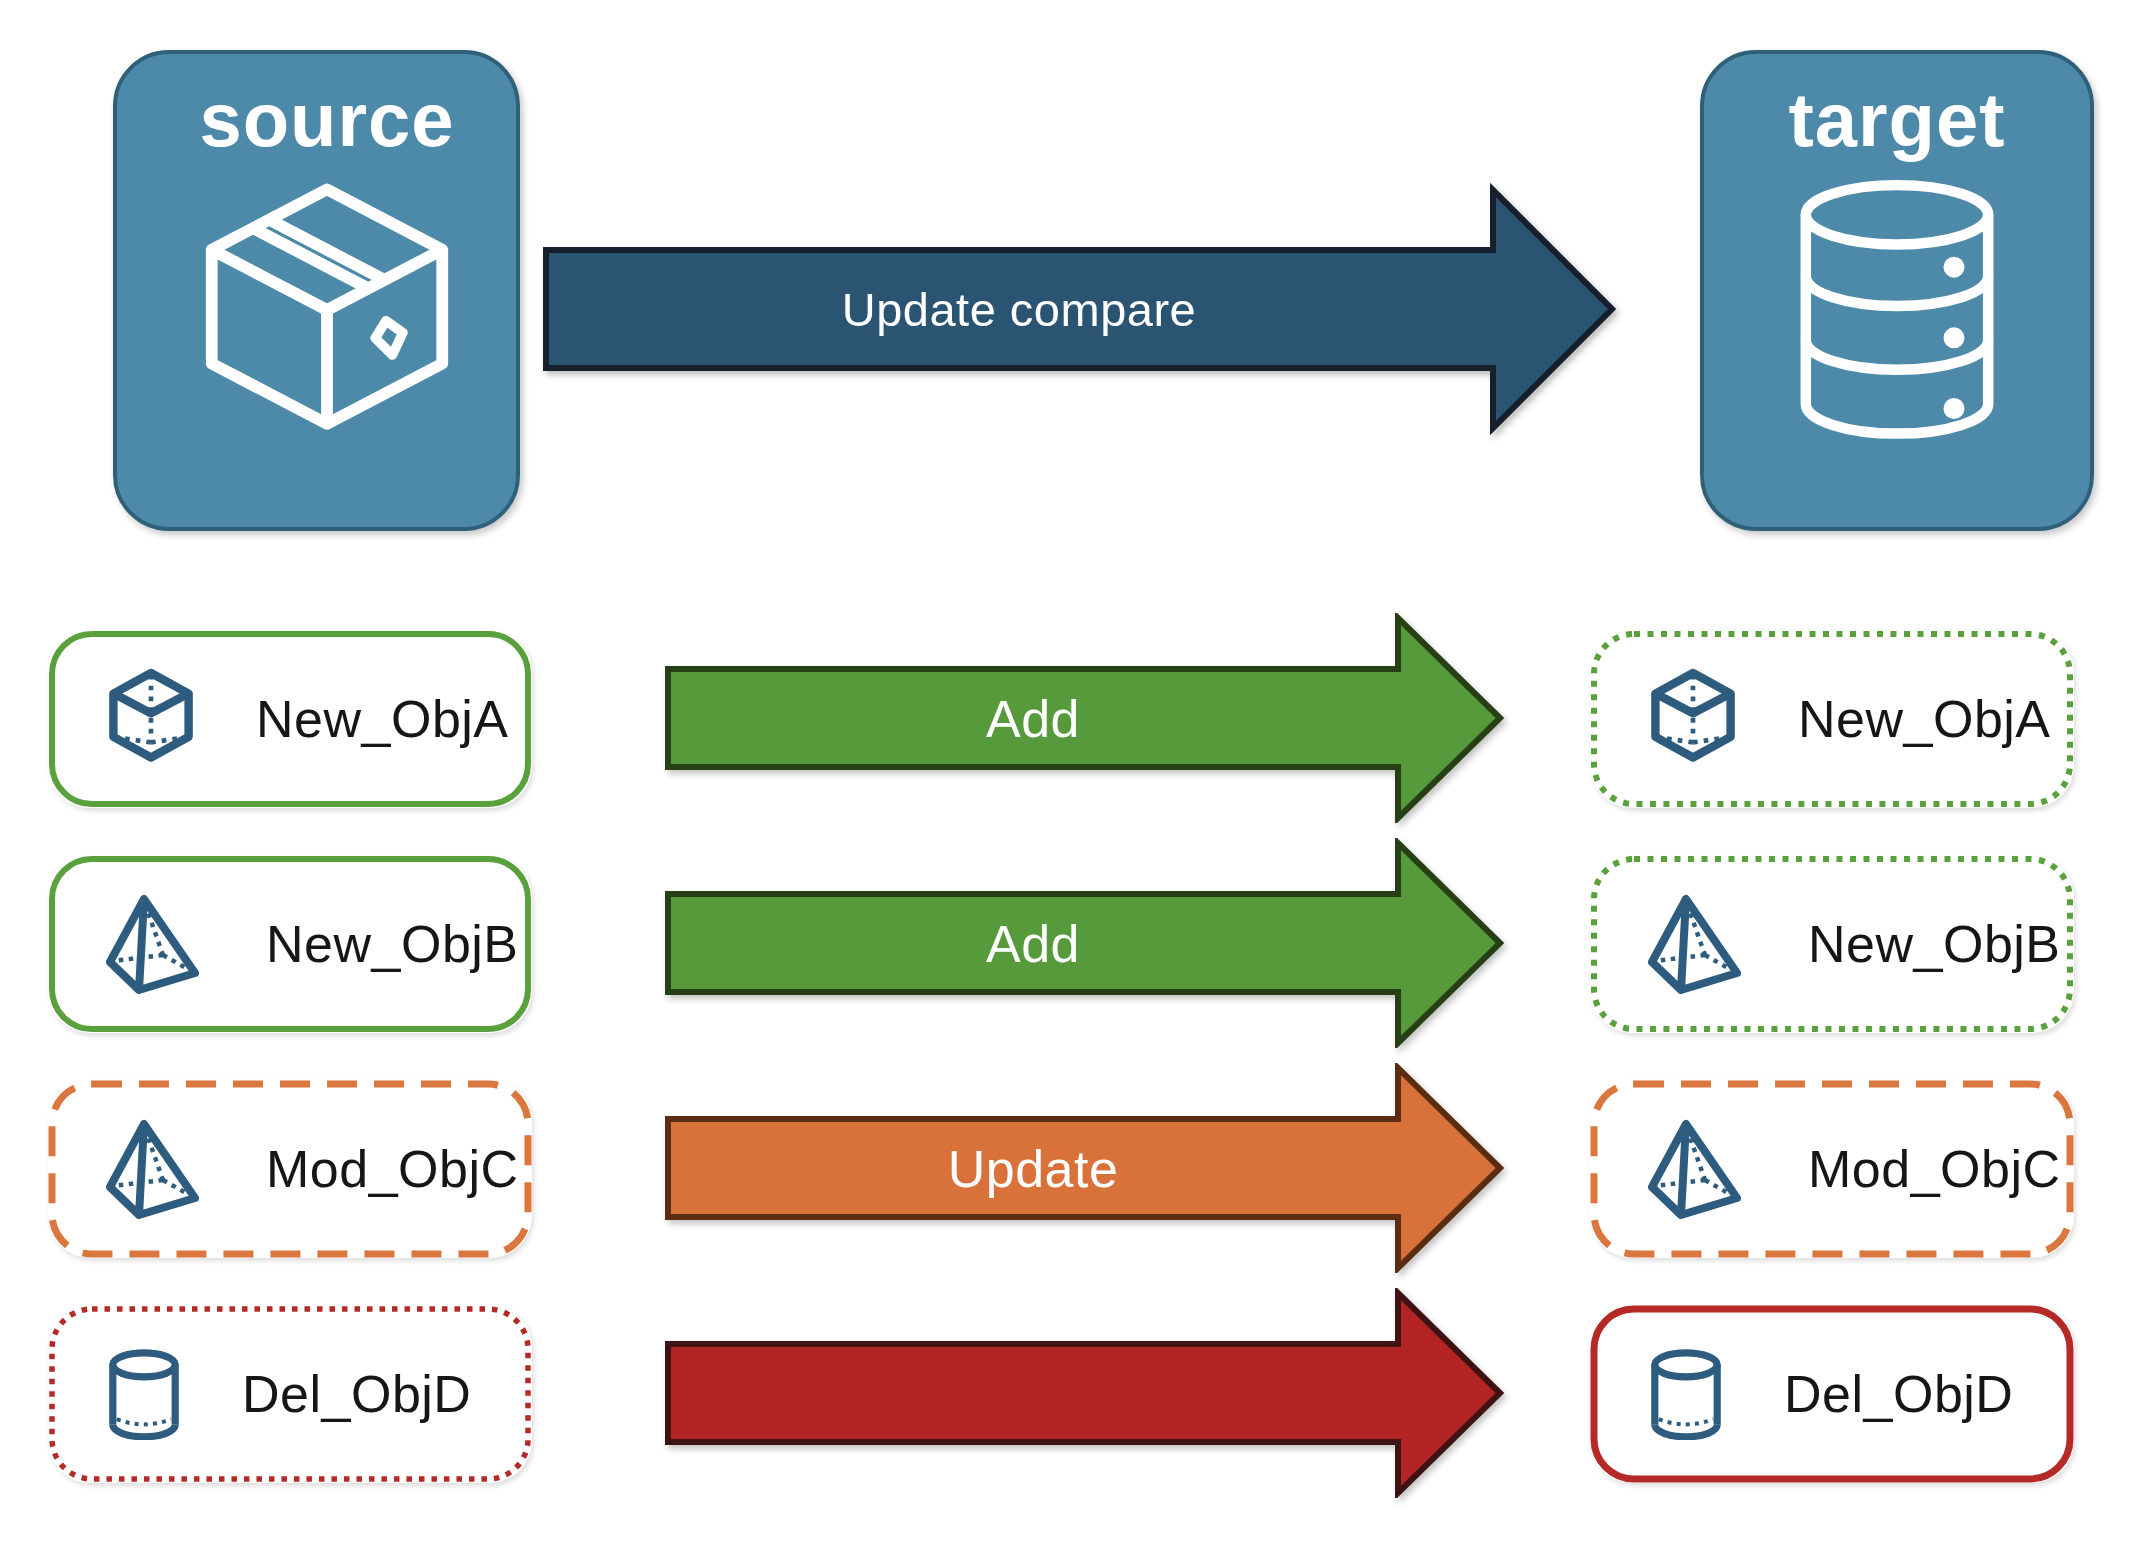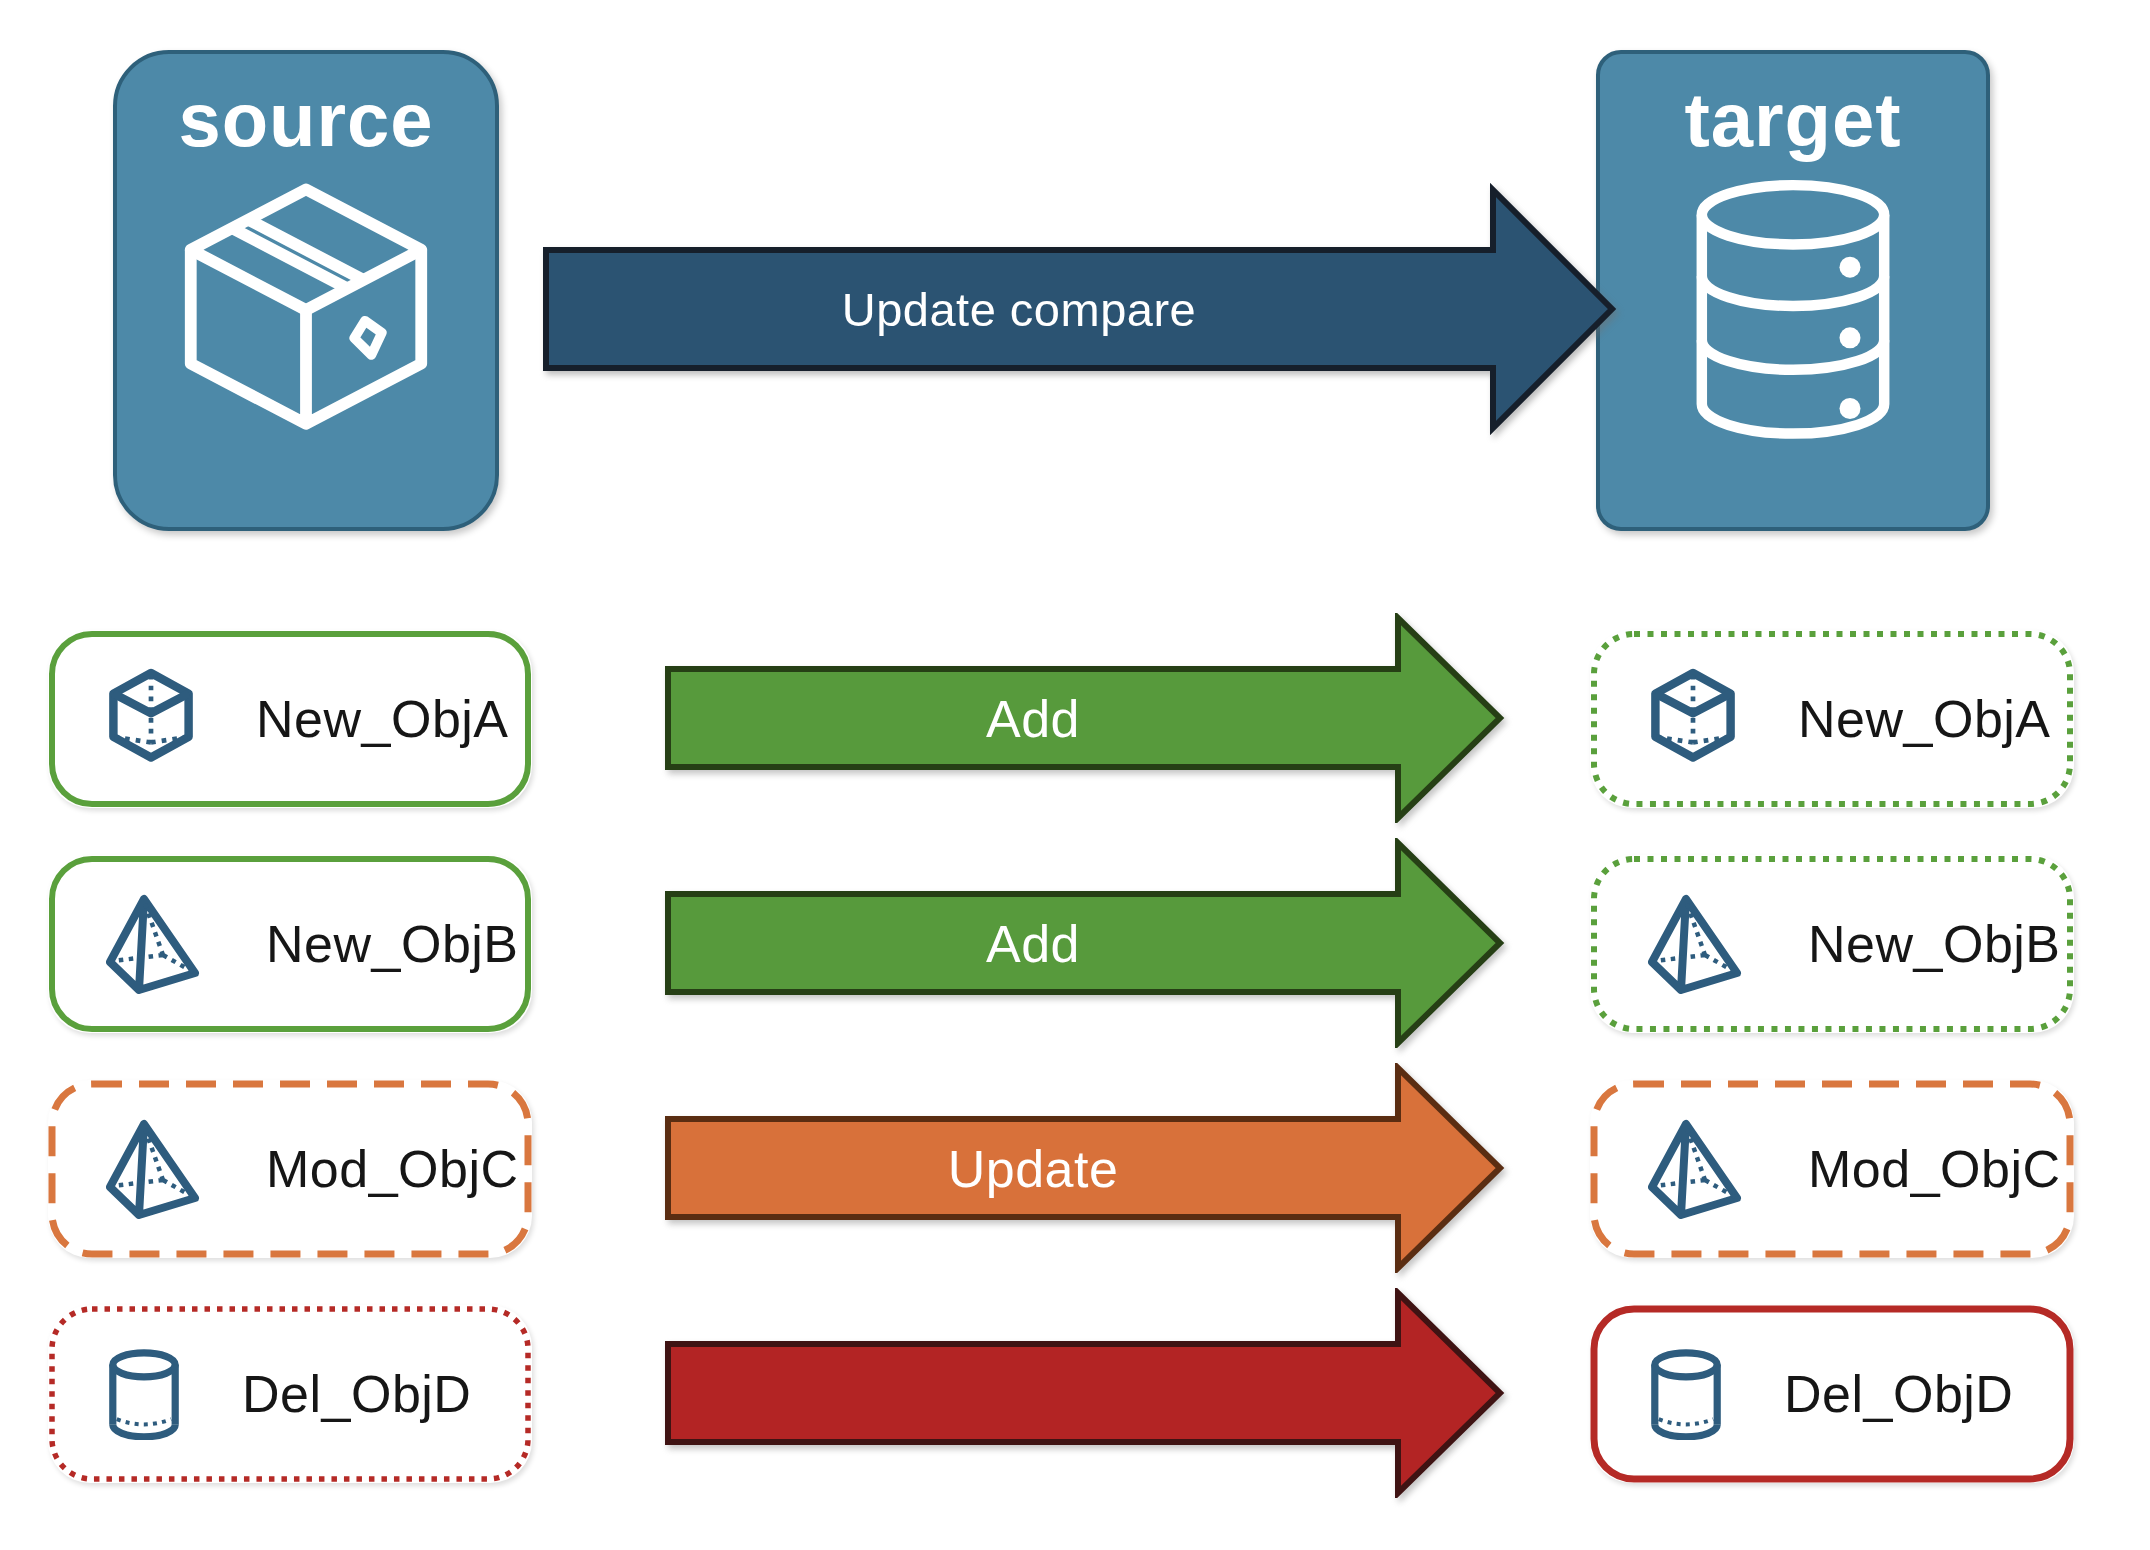--- a/index.html
+++ b/index.html
@@ -3,22 +3,22 @@
 <meta charset="utf-8">
 <style>
   html,body{margin:0;padding:0;background:#ffffff;}
   body{width:2150px;height:1550px;font-family:"Liberation Sans",sans-serif;position:relative;}
   .stage{position:relative;width:2150px;height:1550px;background:#ffffff;overflow:hidden;}
 
   
   .panel{position:absolute;background:var(--panel-fill,#4d89a8);border:4px solid var(--panel-border,#2e607a);
          border-radius:56px;display:flex;flex-direction:column;align-items:center;
          box-shadow:3px 4px 7px rgba(0,0,0,0.22);}
-  #source-panel{left:113px;top:50px;width:378px;height:473px;}
-  #target-panel{left:1596px;top:50px;width:386px;height:473px;border-radius:25px;}
+  #source-panel{left:113px;top:50px;width:378px;height:473px;padding-left:21px;}
+  #target-panel{left:1700px;top:50px;width:386px;height:473px;}
   .panel-title{margin-top:24px;font-size:76px;font-weight:700;color:var(--panel-text,#ffffff);line-height:1.1;letter-spacing:1px;}
   .panel-icon{margin-top:14px;color:#ffffff;}
 
   
   .main-arrow-svg{position:absolute;left:540px;top:183px;filter:drop-shadow(3px 4px 3px rgba(110,110,110,0.45));}
   .main-arrow-label{position:absolute;left:545px;top:252px;width:948px;height:114px;
     display:flex;align-items:center;justify-content:center;color:#ffffff;font-size:47px;letter-spacing:0.5px;}
 
   
   .row-arrow-svg{position:absolute;left:660px;filter:drop-shadow(3px 4px 3px rgba(110,110,110,0.4));}

